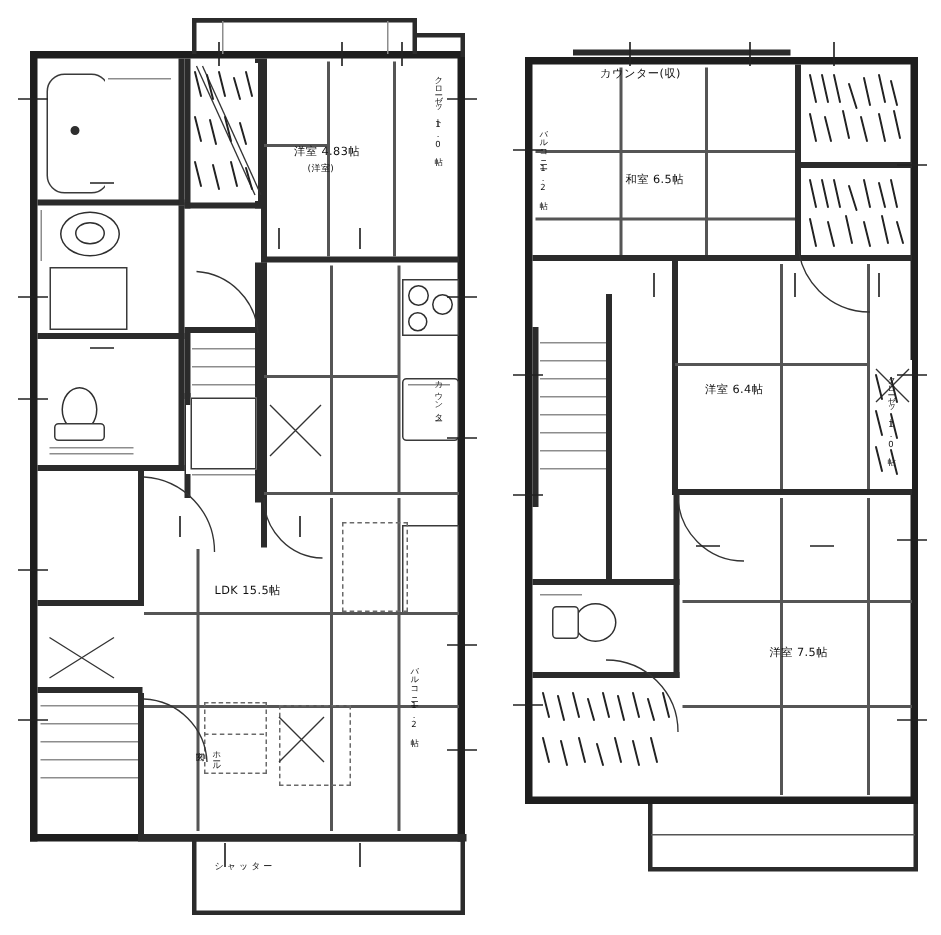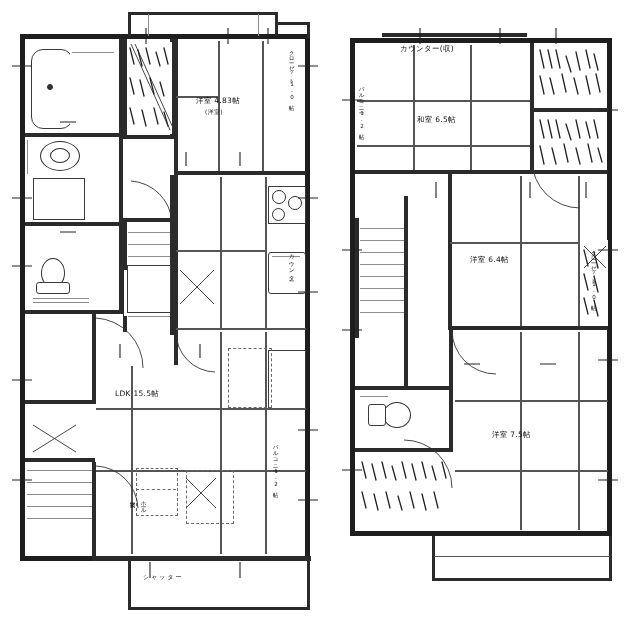--- a/index.html
+++ b/index.html
@@ -137,21 +137,21 @@
     <div class="dash" style="left:136px;top:468px;width:40px;height:46px;"></div>
     <div class="dashline" style="left:136px;top:489px;width:40px;"></div>
 
     <div class="wall" style="left:128px;top:560px;width:3px;height:50px;"></div>
     <div class="wall" style="left:128px;top:607px;width:182px;height:3px;"></div>
     <div class="wall" style="left:307px;top:560px;width:3px;height:50px;"></div>
     <div class="wall" style="left:96px;top:556px;width:215px;height:5px;"></div>
 
     <div class="lbl" style="left:196px;top:96px;">洋室 4.83帖</div>
     <div class="lbl sm" style="left:205px;top:108px;">(洋室)</div>
-    <div class="lbl" style="left:115px;top:389px;">LDK 15.5帖</div>
+    <div class="lbl" style="left:143px;top:389px;">LDK 15.5帖</div>
 
     <div class="vlbl sm" style="left:288px;top:46px;">クローゼット1.0帖</div>
     <div class="vlbl sm" style="left:288px;top:250px;">カウンター</div>
     <div class="vlbl sm" style="left:272px;top:440px;">バルコニー1.2帖</div>
     <div class="vlbl sm" style="left:129px;top:497px;">玄関</div>
     <div class="vlbl sm" style="left:140px;top:497px;">ホール</div>
     <div class="lbl sm" style="left:143px;top:573px;letter-spacing:2px;">シャッター</div>
   </div>
 
   <div>
@@ -210,21 +210,21 @@
     <div class="twall" style="left:455px;top:400px;width:153px;height:2px;"></div>
 
     <div class="wall" style="left:432px;top:536px;width:3px;height:44px;"></div>
     <div class="wall" style="left:432px;top:578px;width:180px;height:3px;"></div>
     <div class="wall" style="left:609px;top:536px;width:3px;height:44px;"></div>
     <div class="twall" style="left:434px;top:556px;width:176px;height:1px;"></div>
 
     <div class="lbl" style="left:400px;top:44px;">カウンター(収)</div>
     <div class="lbl" style="left:417px;top:115px;">和室 6.5帖</div>
     <div class="lbl" style="left:470px;top:255px;">洋室 6.4帖</div>
-    <div class="lbl" style="left:492px;top:430px;">洋室 7.5帖</div>
+    <div class="lbl" style="left:513px;top:430px;">洋室 7.5帖</div>
 
     <div class="vlbl sm" style="left:358px;top:82px;">バルコニー1.2帖</div>
     <div class="vlbl sm" style="left:590px;top:246px;">クローゼット1.0帖</div>
   </div>
 
   <svg class="ov" viewBox="0 0 627 623">
     <g stroke="#333" stroke-width="0.9" fill="none">
 
       <path d="M131 181 A44 44 0 0 1 172 222"></path>
       <path d="M96 318 A50 50 0 0 1 143 368"></path>

